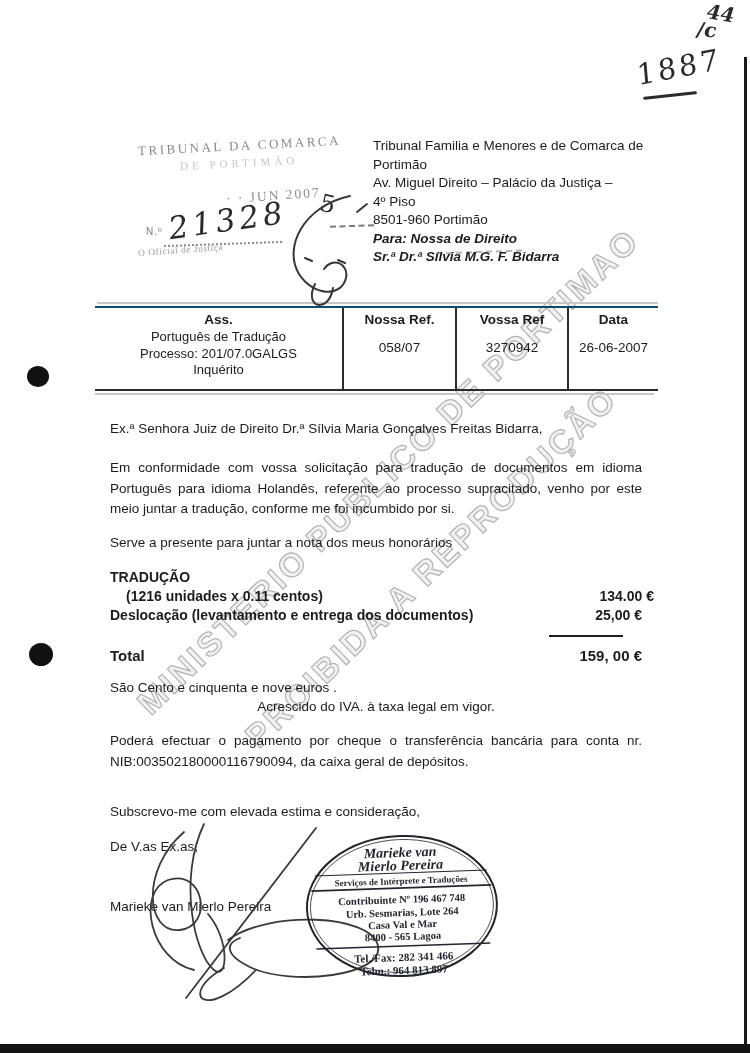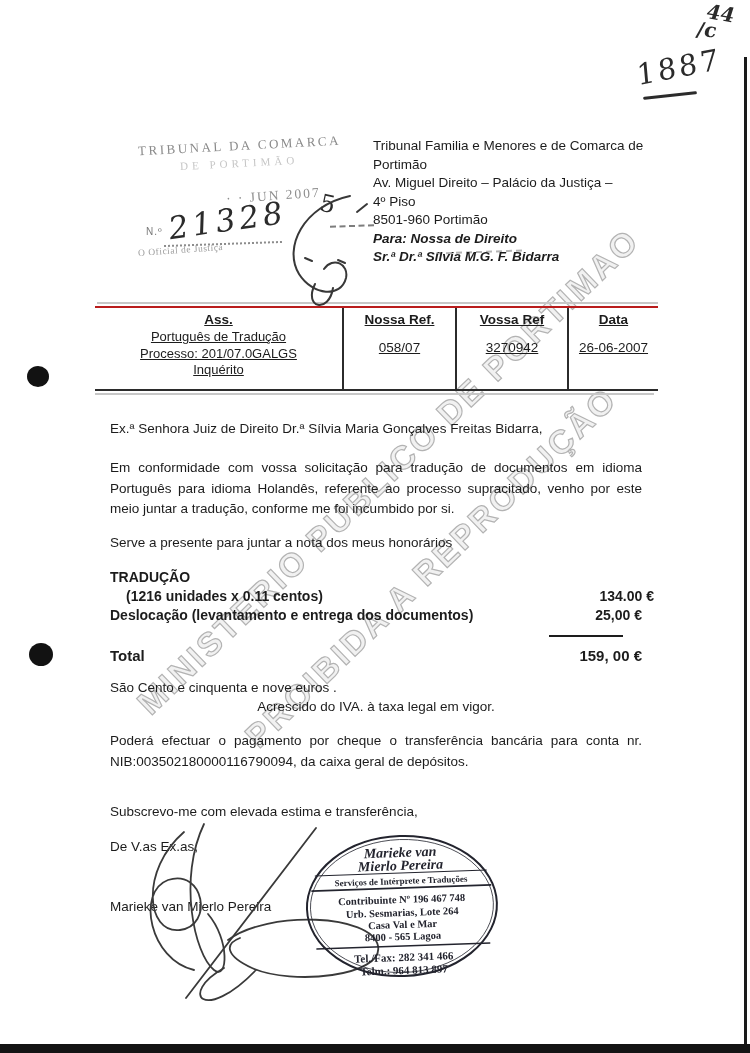--- a/index.html
+++ b/index.html
@@ -34,21 +34,21 @@
   .no-sup{left:320px;top:190px;font-size:24px;transform:rotate(12deg);}
   .no-dots{left:164px;top:243px;width:118px;border-bottom:2px dotted #8c8c8c;transform:rotate(-2deg);}
   .official{left:138px;top:245px;font-size:9.5px;color:#9d9d9d;letter-spacing:.5px;transform:rotate(-4deg);white-space:nowrap;}
   
   .recipient{left:373px;top:137px;width:295px;font-size:13.5px;line-height:18.5px;z-index:2;}
   .recipient .attn{font-weight:bold;font-style:italic;}
   
   .ref-table{
     left:95px;top:306px;width:563px;display:grid;
     grid-template-columns:247px 113px 112px 91px;
-    border-top:2px solid #b91c1c;border-bottom:2px solid #2b2b2b;z-index:2;text-decoration:underline;
+    border-top:2px solid #0c4a6e;border-bottom:2px solid #2b2b2b;z-index:2;
   }
   .ref-table::before{content:"";position:absolute;left:2px;right:0;top:-6px;height:1.5px;background:#c7c7c7;}
   .ref-table::after{content:"";position:absolute;left:0;right:4px;bottom:-6px;height:1.5px;background:#c7c7c7;}
   .ref-cell{text-align:center;padding:4px 2px 10px;}
   .ref-cell + .ref-cell{border-left:2px solid #2b2b2b;}
   .ref-head{font-weight:bold;font-size:13.5px;margin-bottom:2px;}
   .ref-sub{font-size:13px;line-height:16.5px;}
   .ref-val{font-size:13.5px;margin-top:13px;}
   
   .wm{
@@ -175,21 +175,21 @@
   <div class="abs bodytxt total-row">
     <span>Total</span>
     <span class="inv-amt">159, 00 €</span>
   </div>
   <div class="abs bodytxt words">São Cento e cinquenta e nove euros .</div>
   <div class="abs bodytxt vat">
     <span>Acrescido do IVA. à taxa legal em vigor.</span>
   </div>
 
   <div class="abs bodytxt payment">Poderá efectuar o pagamento por cheque o transferência bancária para conta nr. NIB:003502180000116790094, da caixa geral de depósitos.</div>
-  <div class="abs bodytxt subscrevo">Subscrevo-me com elevada estima e transferência,</div>
+  <div class="abs bodytxt subscrevo">Subscrevo-me com elevada estima e consideração,</div>
   <div class="abs bodytxt close1">De V.as Ex.as,</div>
   <div class="abs bodytxt close-name">Marieke van Mierlo Pereira</div>
 
   <svg class="abs signature" width="310" height="195">
     <g fill="none" stroke="#3a3a3a" stroke-width="1.8" stroke-linecap="round">
       <path d="M 78 14 C 34 52, 40 116, 74 112 C 108 108, 98 50, 62 62 C 30 74, 44 142, 88 152"></path>
       <path d="M 98 6 C 72 60, 88 136, 108 152 C 122 163, 124 122, 102 96"></path>
       <path d="M 210 10 L 80 180"></path>
       <path d="M 122 122 C 162 92, 266 96, 272 128 C 278 158, 186 168, 146 150 C 120 138, 118 126, 134 120"></path>
       <path d="M 150 152 C 98 206, 72 176, 118 150"></path>

